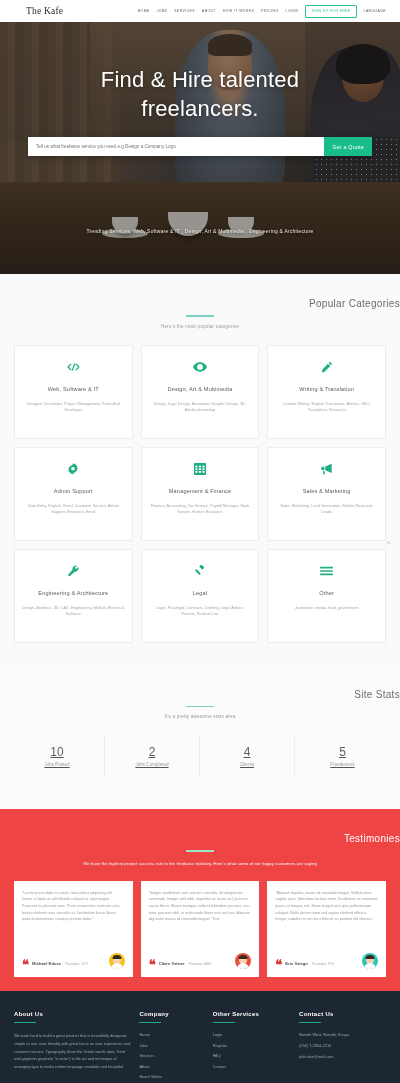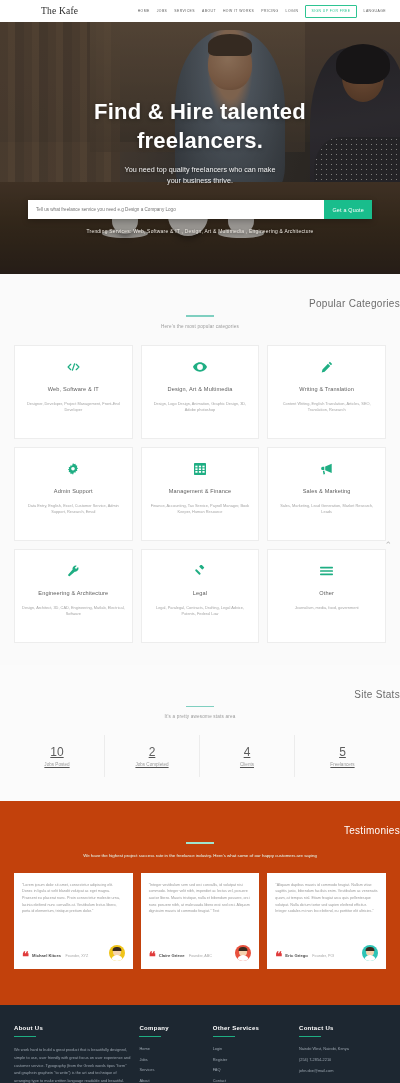--- a/index.html
+++ b/index.html
@@ -15,21 +15,21 @@
   
   .topbar {
     height: 22px;
     background: #ffffff;
     display: flex;
     align-items: center;
     padding: 0 14px;
     position: relative;
     z-index: 20;
   }
-  .brand { display: flex; align-items: center; gap: 18px; justify-content: flex-end; }
+  .brand { display: flex; align-items: center; gap: 3px; justify-content: flex-end; }
   .brand-icon { width: 9px; height: 7px; position: relative; }
   .brand-icon .scr { width: 9px; height: 6px; background: #2b2b2b; border-radius: 1px; }
   .brand-icon .base { width: 5px; height: 1px; background: #2b2b2b; margin: 0.5px auto 0; }
   .brand-name {
     font-family: "Liberation Serif", serif;
     font-size: 9.5px;
     color: #2b2b2b;
     letter-spacing: .2px;
   }
   .nav { margin-left: auto; display: flex; align-items: center; gap: 7px; }
@@ -131,25 +131,24 @@
   }
   .hero-photo .saucer2 {
     position: absolute; left: 218px; bottom: 36px; width: 46px; height: 9px;
     background: #ebe7e0; border-radius: 50%;
   }
   .hero-overlay { position: absolute; inset: 0; background: rgba(24,22,20,.42); }
   .hero-inner { position: relative; z-index: 3; padding-top: 43px; text-align: center; }
   .hero-title {
     color: #fff;
     font-size: 22px;
-    font-weight: 700;
+    font-weight: 400;
     line-height: 1.32;
     letter-spacing: .2px;
     text-shadow: 0 1px 4px rgba(0,0,0,.35);
-    margin-top: 32px;
   }
   .hero-sub {
     color: #f1f1f1;
     font-size: 7.2px;
     line-height: 1.55;
     margin-top: 9px;
     font-weight: 400;
     text-shadow: 0 1px 3px rgba(0,0,0,.4);
   }
   .search-wrap {
@@ -237,33 +236,33 @@
     letter-spacing: .15px;
   }
   .card-desc {
     font-size: 3.9px;
     color: #a6a6a6;
     line-height: 1.75;
     margin-top: 9px;
   }
 
   
-  .stats-section { background: #fbfbfb; padding-bottom: 24px; }
+  .stats-section { background: #fbfbfb; padding-bottom: 32px; }
   .stats {
     display: grid;
     grid-template-columns: repeat(4, 1fr);
     margin: 16px 10px 0;
   }
   .stat { text-align: center; padding: 10px 0; border-right: 1px solid #ececec; text-decoration: underline; }
   .stat:last-child { border-right: none; }
   .stat-num { font-size: 12px; color: #5e5e5e; font-weight: 300; }
   .stat-label { font-size: 4.6px; color: #9c9c9c; margin-top: 3px; }
 
   
-  .testi-section { background: #c2410c; padding-bottom: 36px; }
+  .testi-section { background: #ef4444; padding-bottom: 14px; }
   .testi-section .sec-title { color: #fff; }
   .testi-section .sec-rule { background: #9fe4cf; }
   .testi-sub {
     font-size: 4.4px; color: #e6fff6; margin-top: 8px;
     padding: 0 18px; line-height: 1.6;
   }
   .testis {
     display: grid; grid-template-columns: repeat(3,1fr);
     gap: 8px; padding: 14px 14px 0;
   }
@@ -381,24 +380,20 @@
       <div class="bowl"></div>
       <div class="saucer2"></div>
       <div class="cup2"></div>
     </div>
     <div class="hero-overlay"></div>
     <div class="hero-inner">
       <div class="hero-title">
         <div>Find &amp; Hire talented</div>
         <div>freelancers.</div>
       </div>
-      <div class="hero-sub">
-        <div>You need top quality freelancers who can make</div>
-        <div>your business thrive.</div>
-      </div>
       <div class="search-wrap">
         <input class="search-input" type="text" placeholder="Tell us what freelance service you need e.g Design a Company Logo" style="">
         <button class="search-btn">Get a Quote</button>
       </div>
     </div>
     <div class="trending">Trending Services: Web, Software &amp; IT , Design, Art &amp; Multimedia , Engineering &amp; Architecture</div>
   </div>
 
   <div class="section">
     <div class="sec-head">

